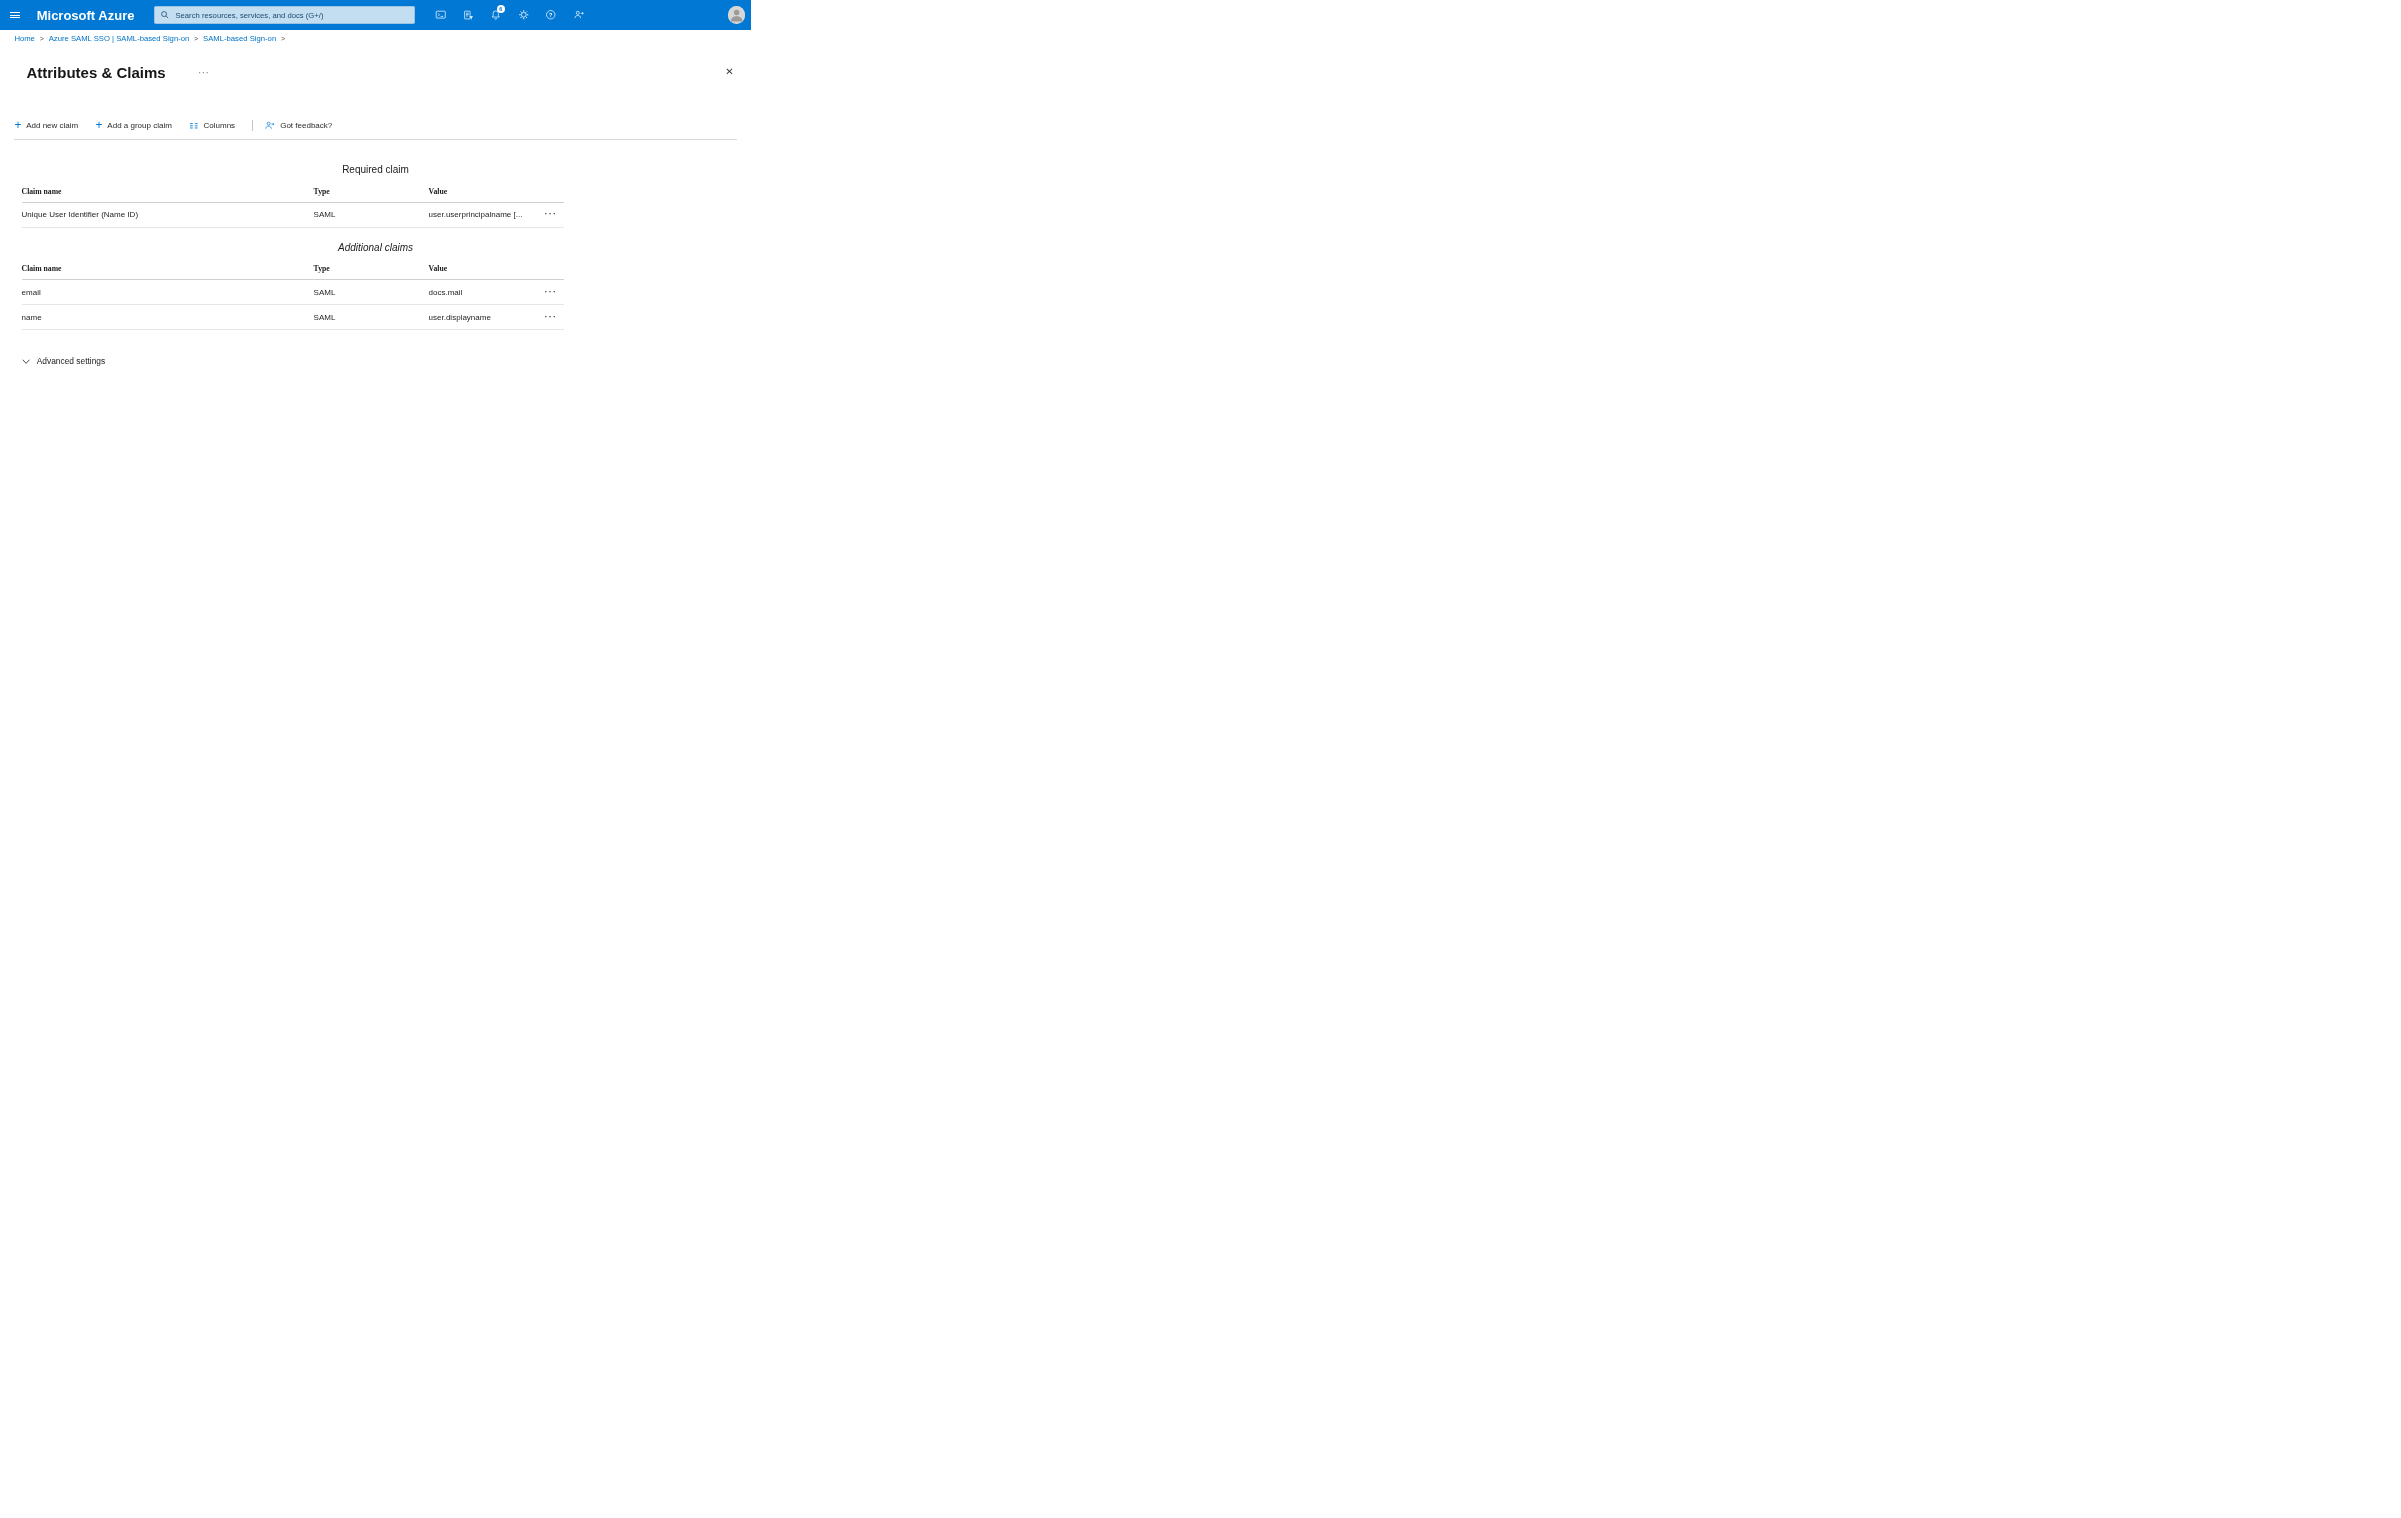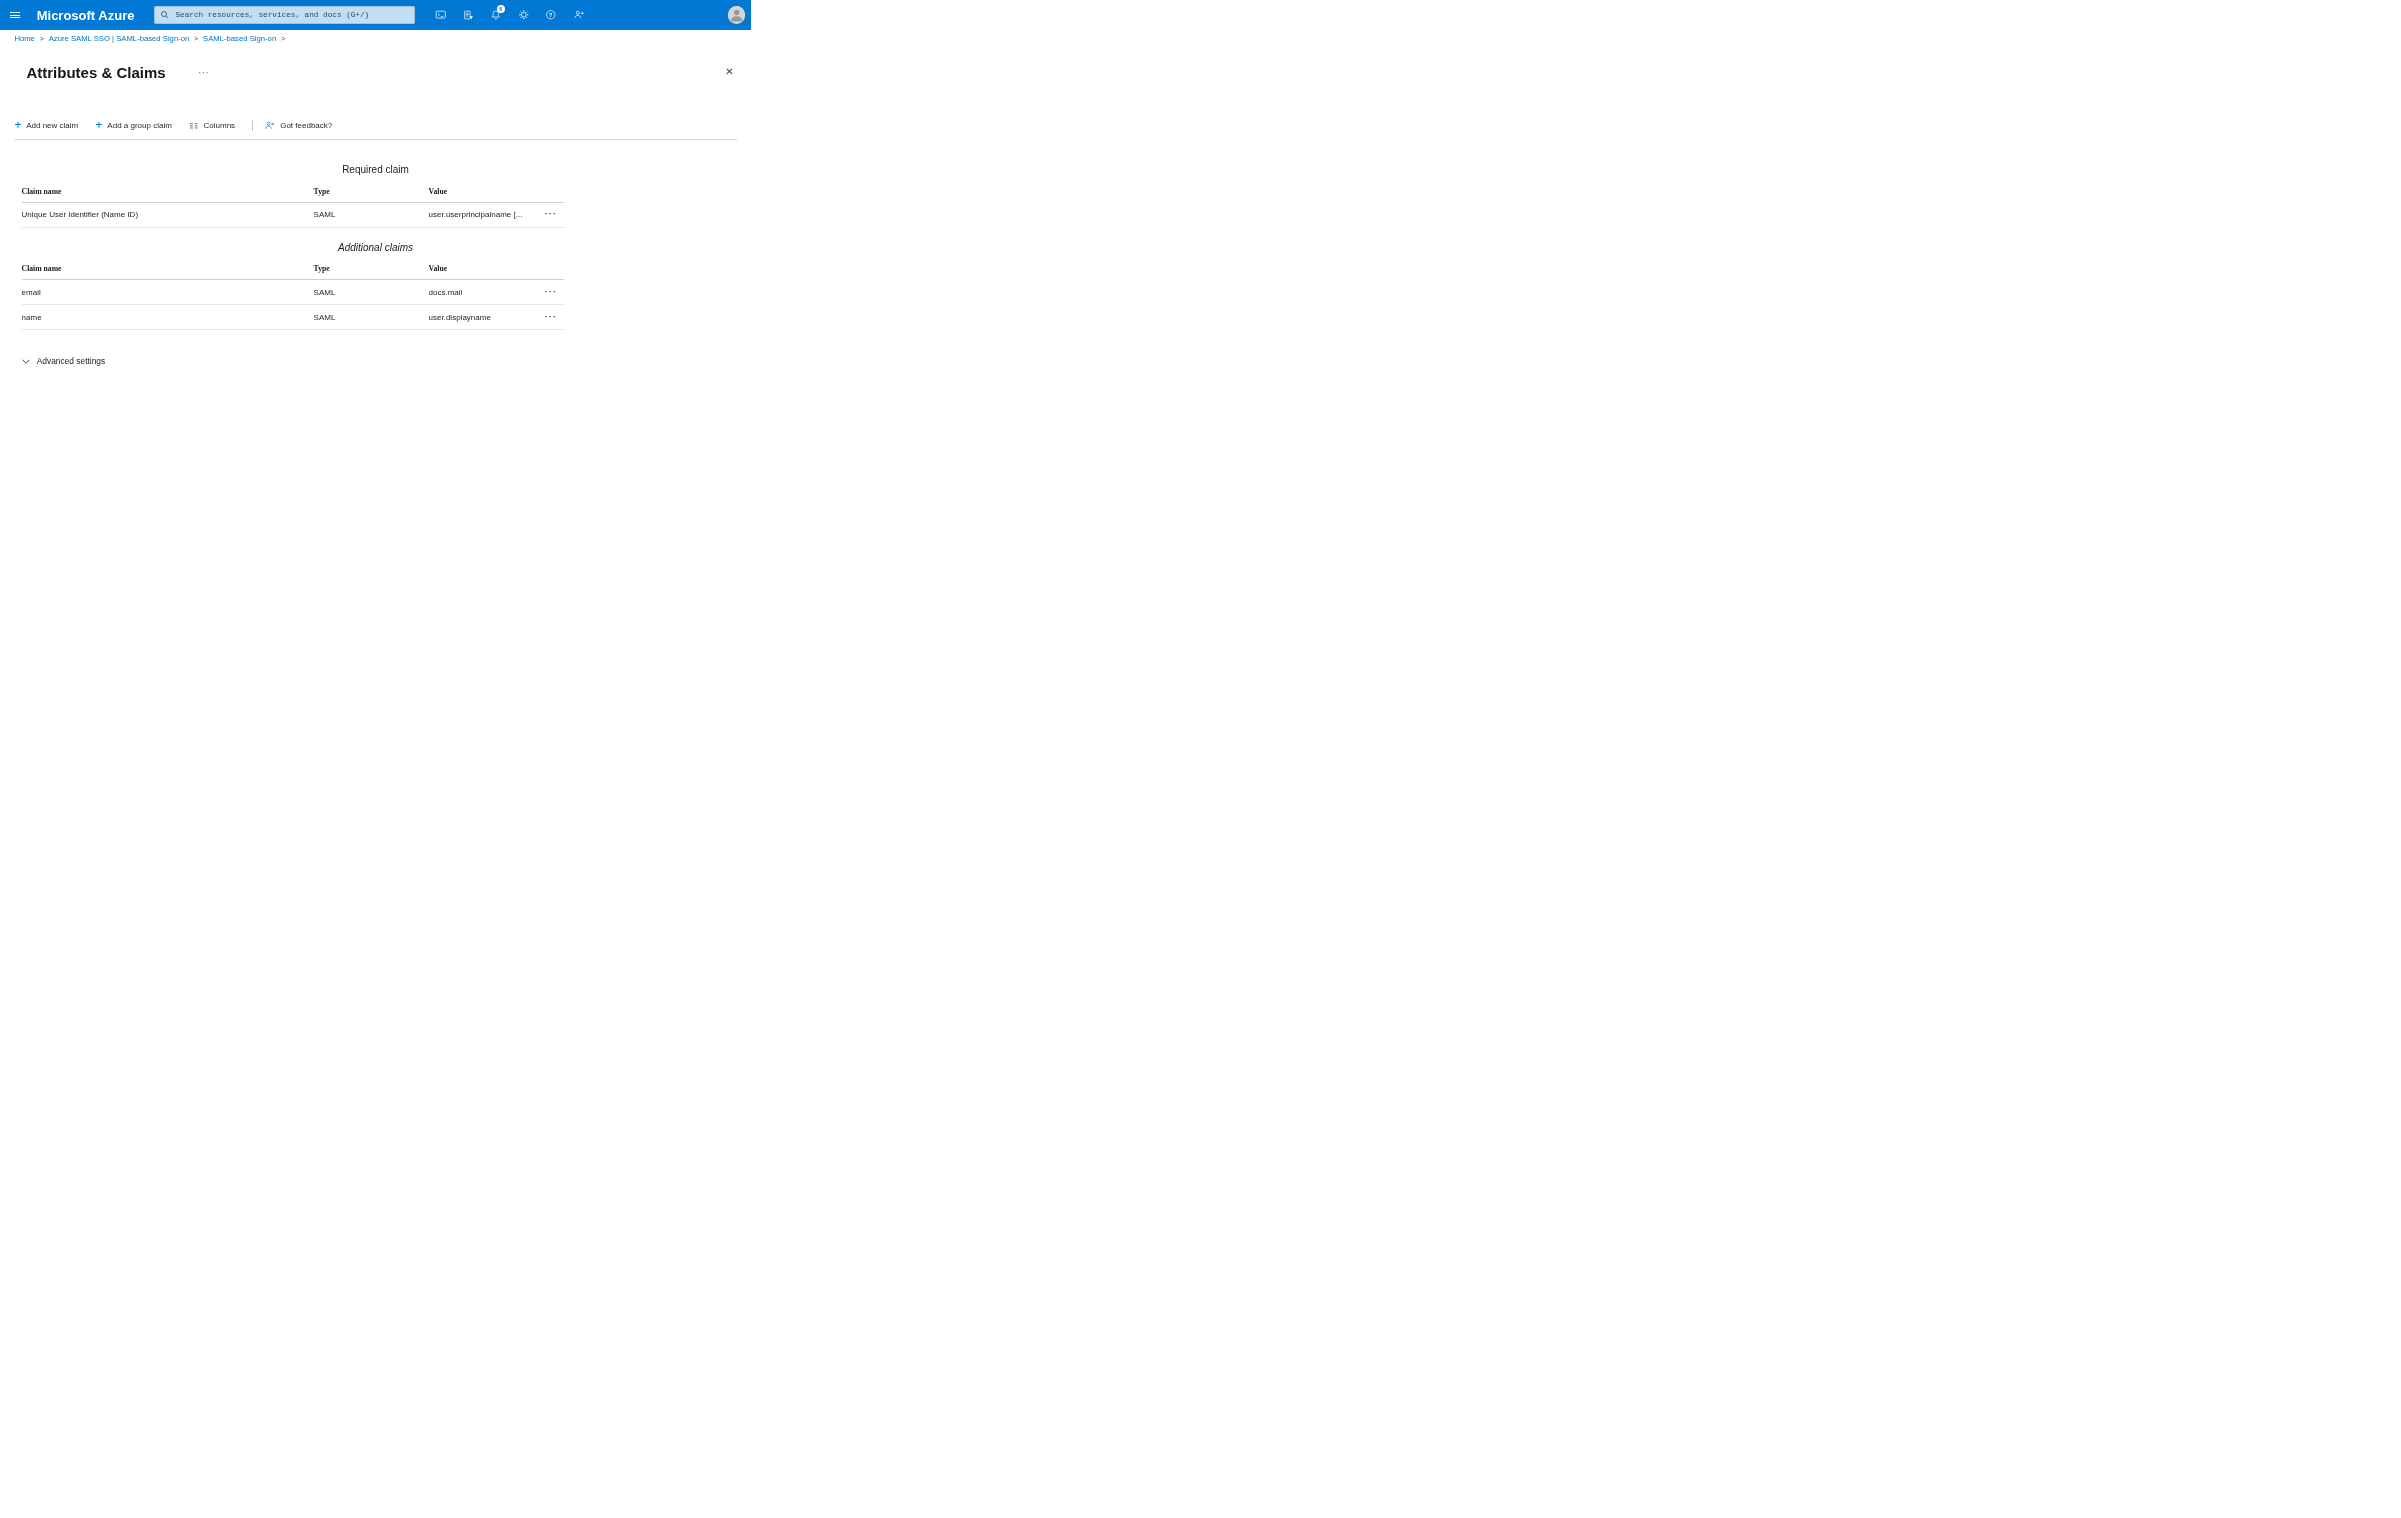--- a/index.html
+++ b/index.html
@@ -31,21 +31,21 @@
     margin-left: 6.7px; white-space: nowrap; cursor: pointer;
   }
   .search-box { position: relative; margin-left: 20px; width: 261px; flex: none; }
   .search-box input {
     width: 100%; height: 18px;
     padding: 0 5.8px 0 20px;
     background: #c3ddf1;
     border: 0.5px solid #9dc2e2;
     border-radius: 1.4px;
     font-size: 7.7px; color: #1c4b6e;
-    font-family: Liberation Mono, monospace;
+    font-family: Liberation Sans, sans-serif;
     outline: none;
   }
   .search-box input::placeholder { color: #1c4b6e; opacity: 1; }
   .search-glyph { position: absolute; left: 5.8px; top: 4.3px; pointer-events: none; }
 
   .topbar-icons { display: flex; align-items: center; margin-left: 14.4px; gap: 6.7px; }
   .topbar-icon-button {
     width: 21px; height: 21px; position: relative;
     display: flex; align-items: center; justify-content: center;
     cursor: pointer; border-radius: 1px;

